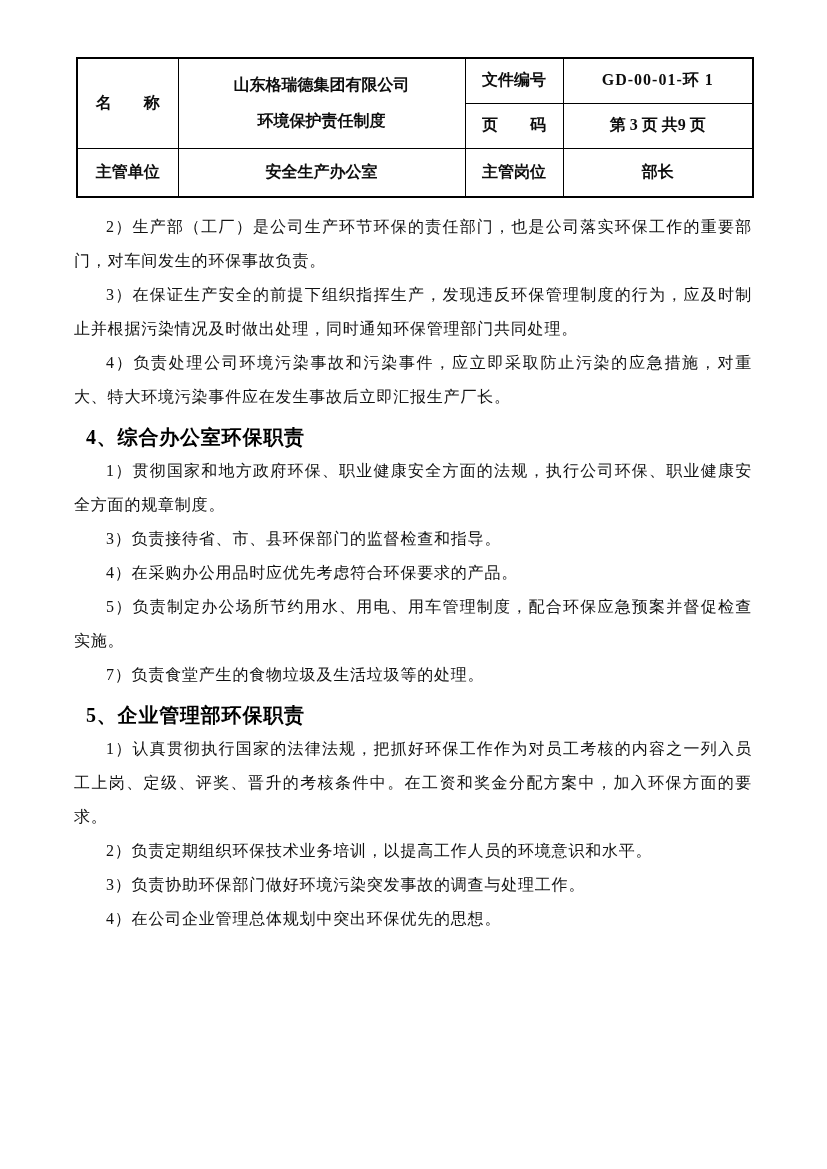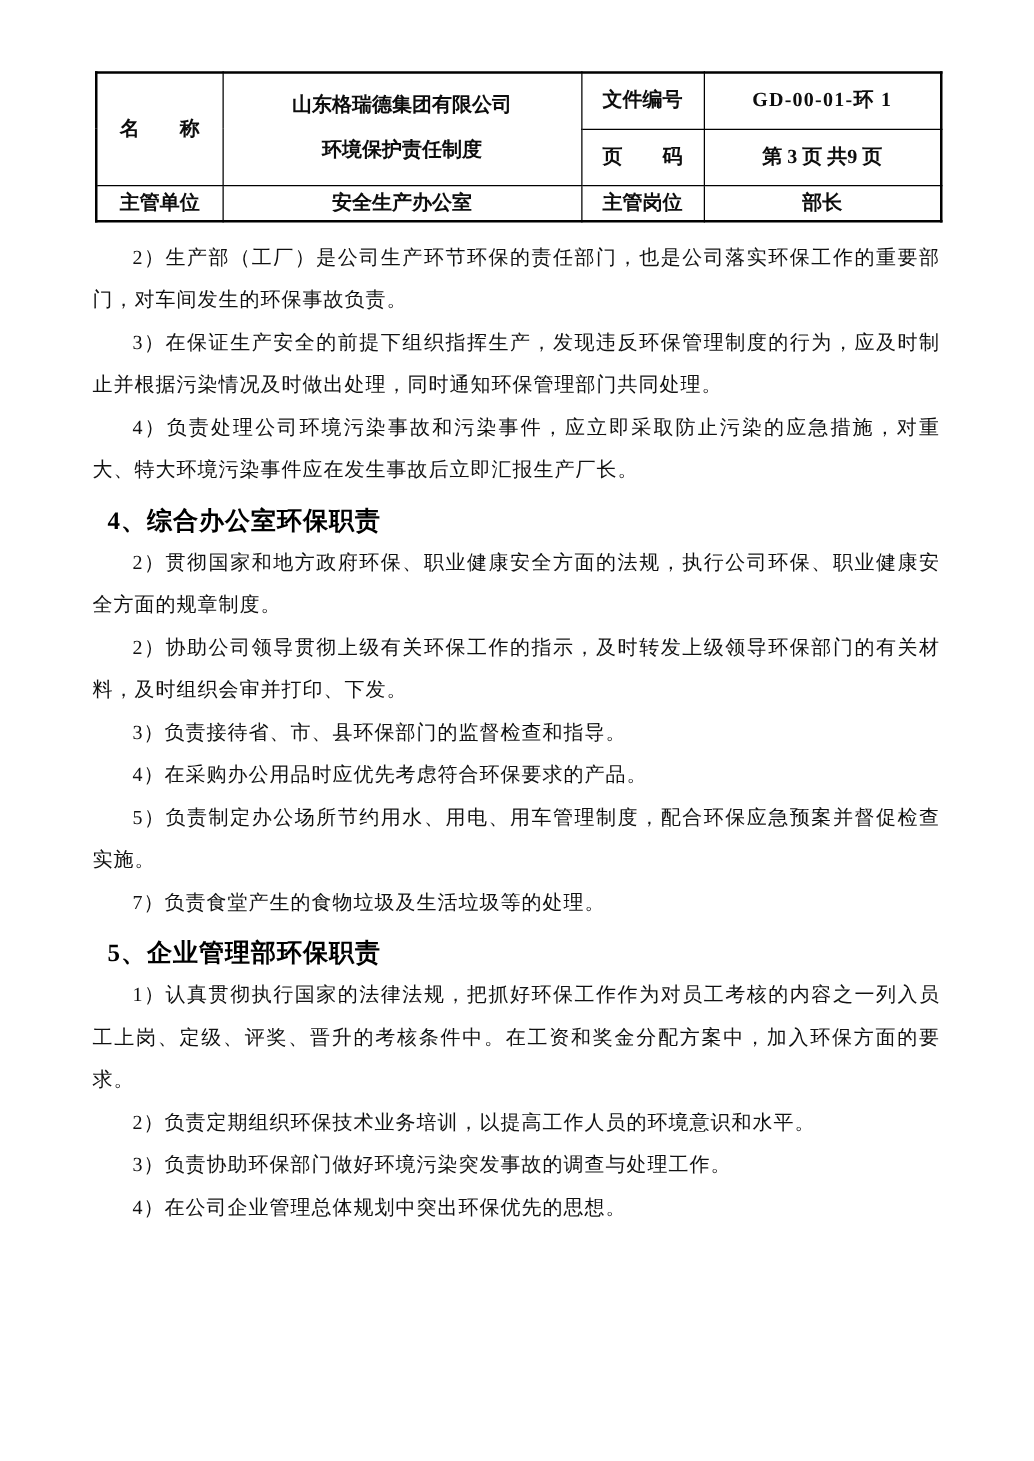--- a/index.html
+++ b/index.html
@@ -31,21 +31,21 @@
     text-align: center;
     vertical-align: middle;
     font-weight: bold;
     font-size: 16px;
     color: #0d0d0d;
     padding: 0 2px;
     overflow: hidden;
     white-space: nowrap;
   }
   tr.row-small { height: 45px; }
-  tr.row-bottom { height: 29px; }
+  tr.row-bottom { height: 49px; }
   .title-cell { line-height: 36px; }
   .code-cell { letter-spacing: 1px; }
   
   .doc-body {
     margin-top: 12px;
     width: 678px;
     font-size: 16px;
     line-height: 34px;
     letter-spacing: 0.8px;
     text-align: justify;
@@ -116,22 +116,21 @@
       </td>
     </tr>
   </tbody>
     </table>
 
   <div class="doc-body">
     <p class="para">2）生产部（工厂）是公司生产环节环保的责任部门，也是公司落实环保工作的重要部门，对车间发生的环保事故负责。</p>
     <p class="para">3）在保证生产安全的前提下组织指挥生产，发现违反环保管理制度的行为，应及时制止并根据污染情况及时做出处理，同时通知环保管理部门共同处理。</p>
     <p class="para">4）负责处理公司环境污染事故和污染事件，应立即采取防止污染的应急措施，对重大、特大环境污染事件应在发生事故后立即汇报生产厂长。</p>
     <p class="heading">4、综合办公室环保职责</p>
-    <p class="para">2）贯彻国家和地方政府环保、职业健康安全方面的法规，执行公司环保、职业健康安全方面的规章制度。</p>
-    <p class="para">2）协助公司领导贯彻上级有关环保工作的指示，及时转发上级领导环保部门的有关材料，及时组织会审并打印、下发。</p>
+    <p class="para">1）贯彻国家和地方政府环保、职业健康安全方面的法规，执行公司环保、职业健康安全方面的规章制度。</p>
     <p class="para">3）负责接待省、市、县环保部门的监督检查和指导。</p>
     <p class="para">4）在采购办公用品时应优先考虑符合环保要求的产品。</p>
     <p class="para">5）负责制定办公场所节约用水、用电、用车管理制度，配合环保应急预案并督促检查实施。</p>
     <p class="para">7）负责食堂产生的食物垃圾及生活垃圾等的处理。</p>
     <p class="heading">5、企业管理部环保职责</p>
     <p class="para">1）认真贯彻执行国家的法律法规，把抓好环保工作作为对员工考核的内容之一列入员工上岗、定级、评奖、晋升的考核条件中。在工资和奖金分配方案中，加入环保方面的要求。</p>
     <p class="para">2）负责定期组织环保技术业务培训，以提高工作人员的环境意识和水平。</p>
     <p class="para">3）负责协助环保部门做好环境污染突发事故的调查与处理工作。</p>
     <p class="para">4）在公司企业管理总体规划中突出环保优先的思想。</p>
   </div>

